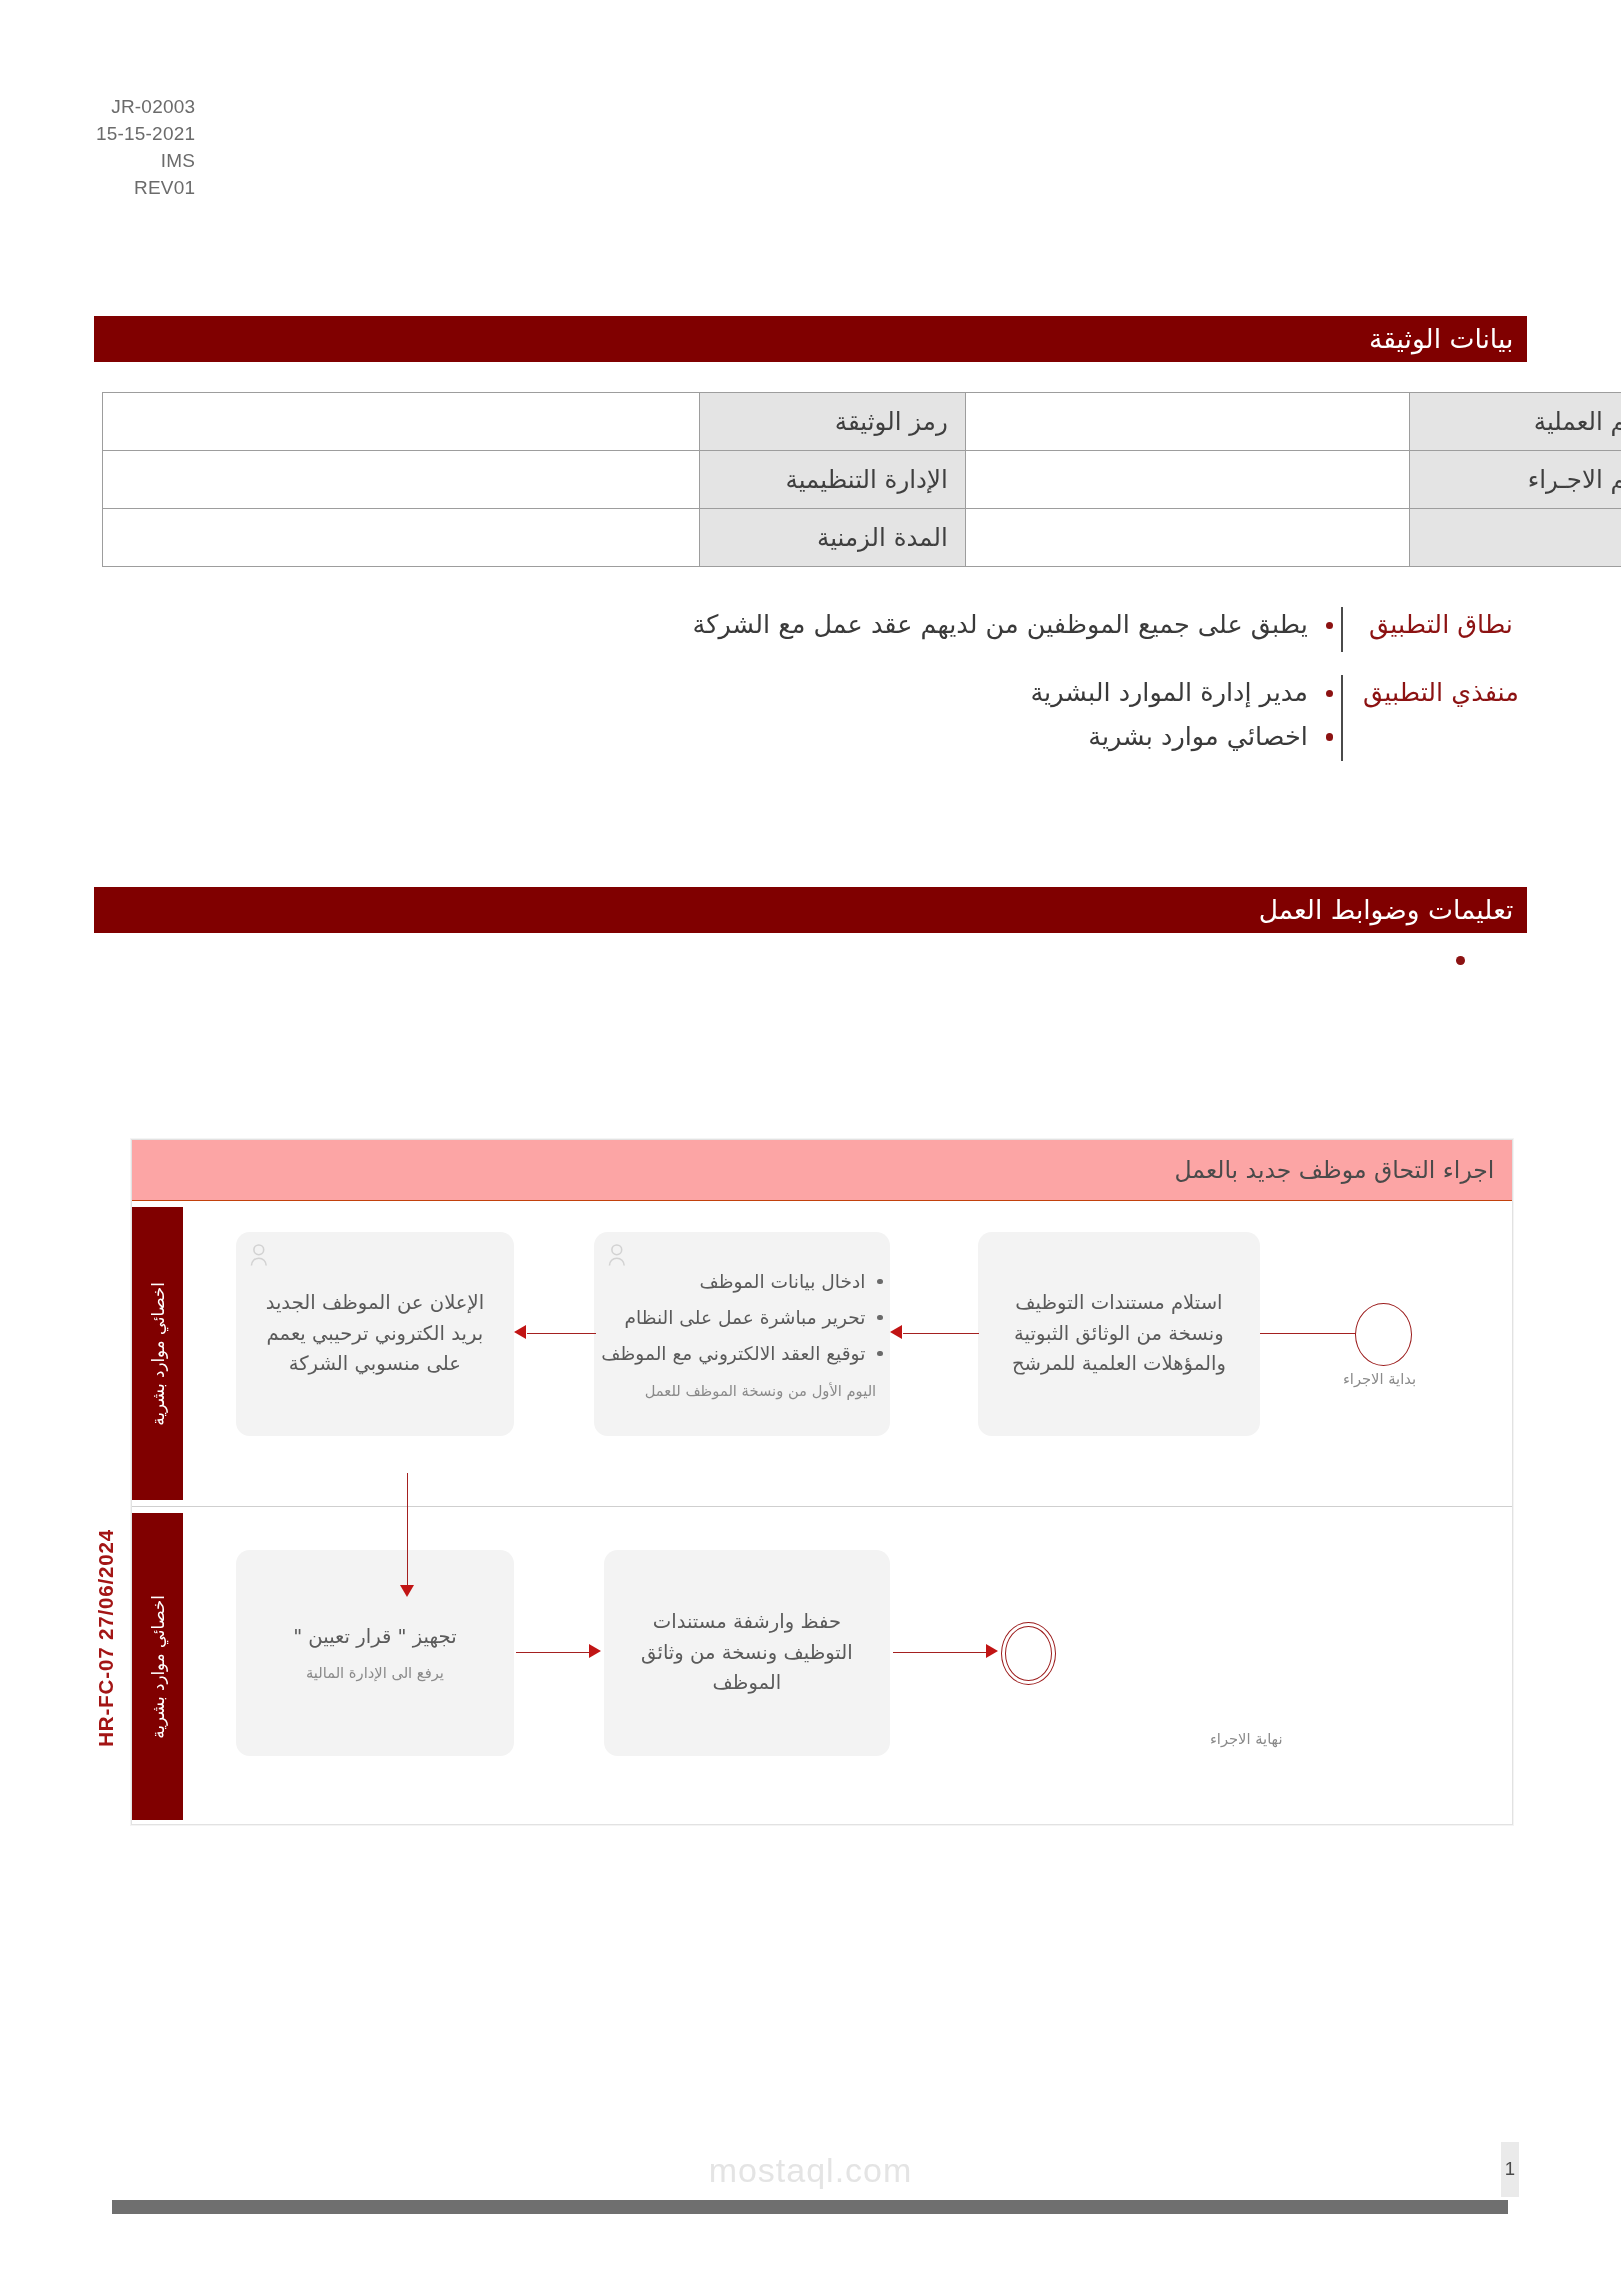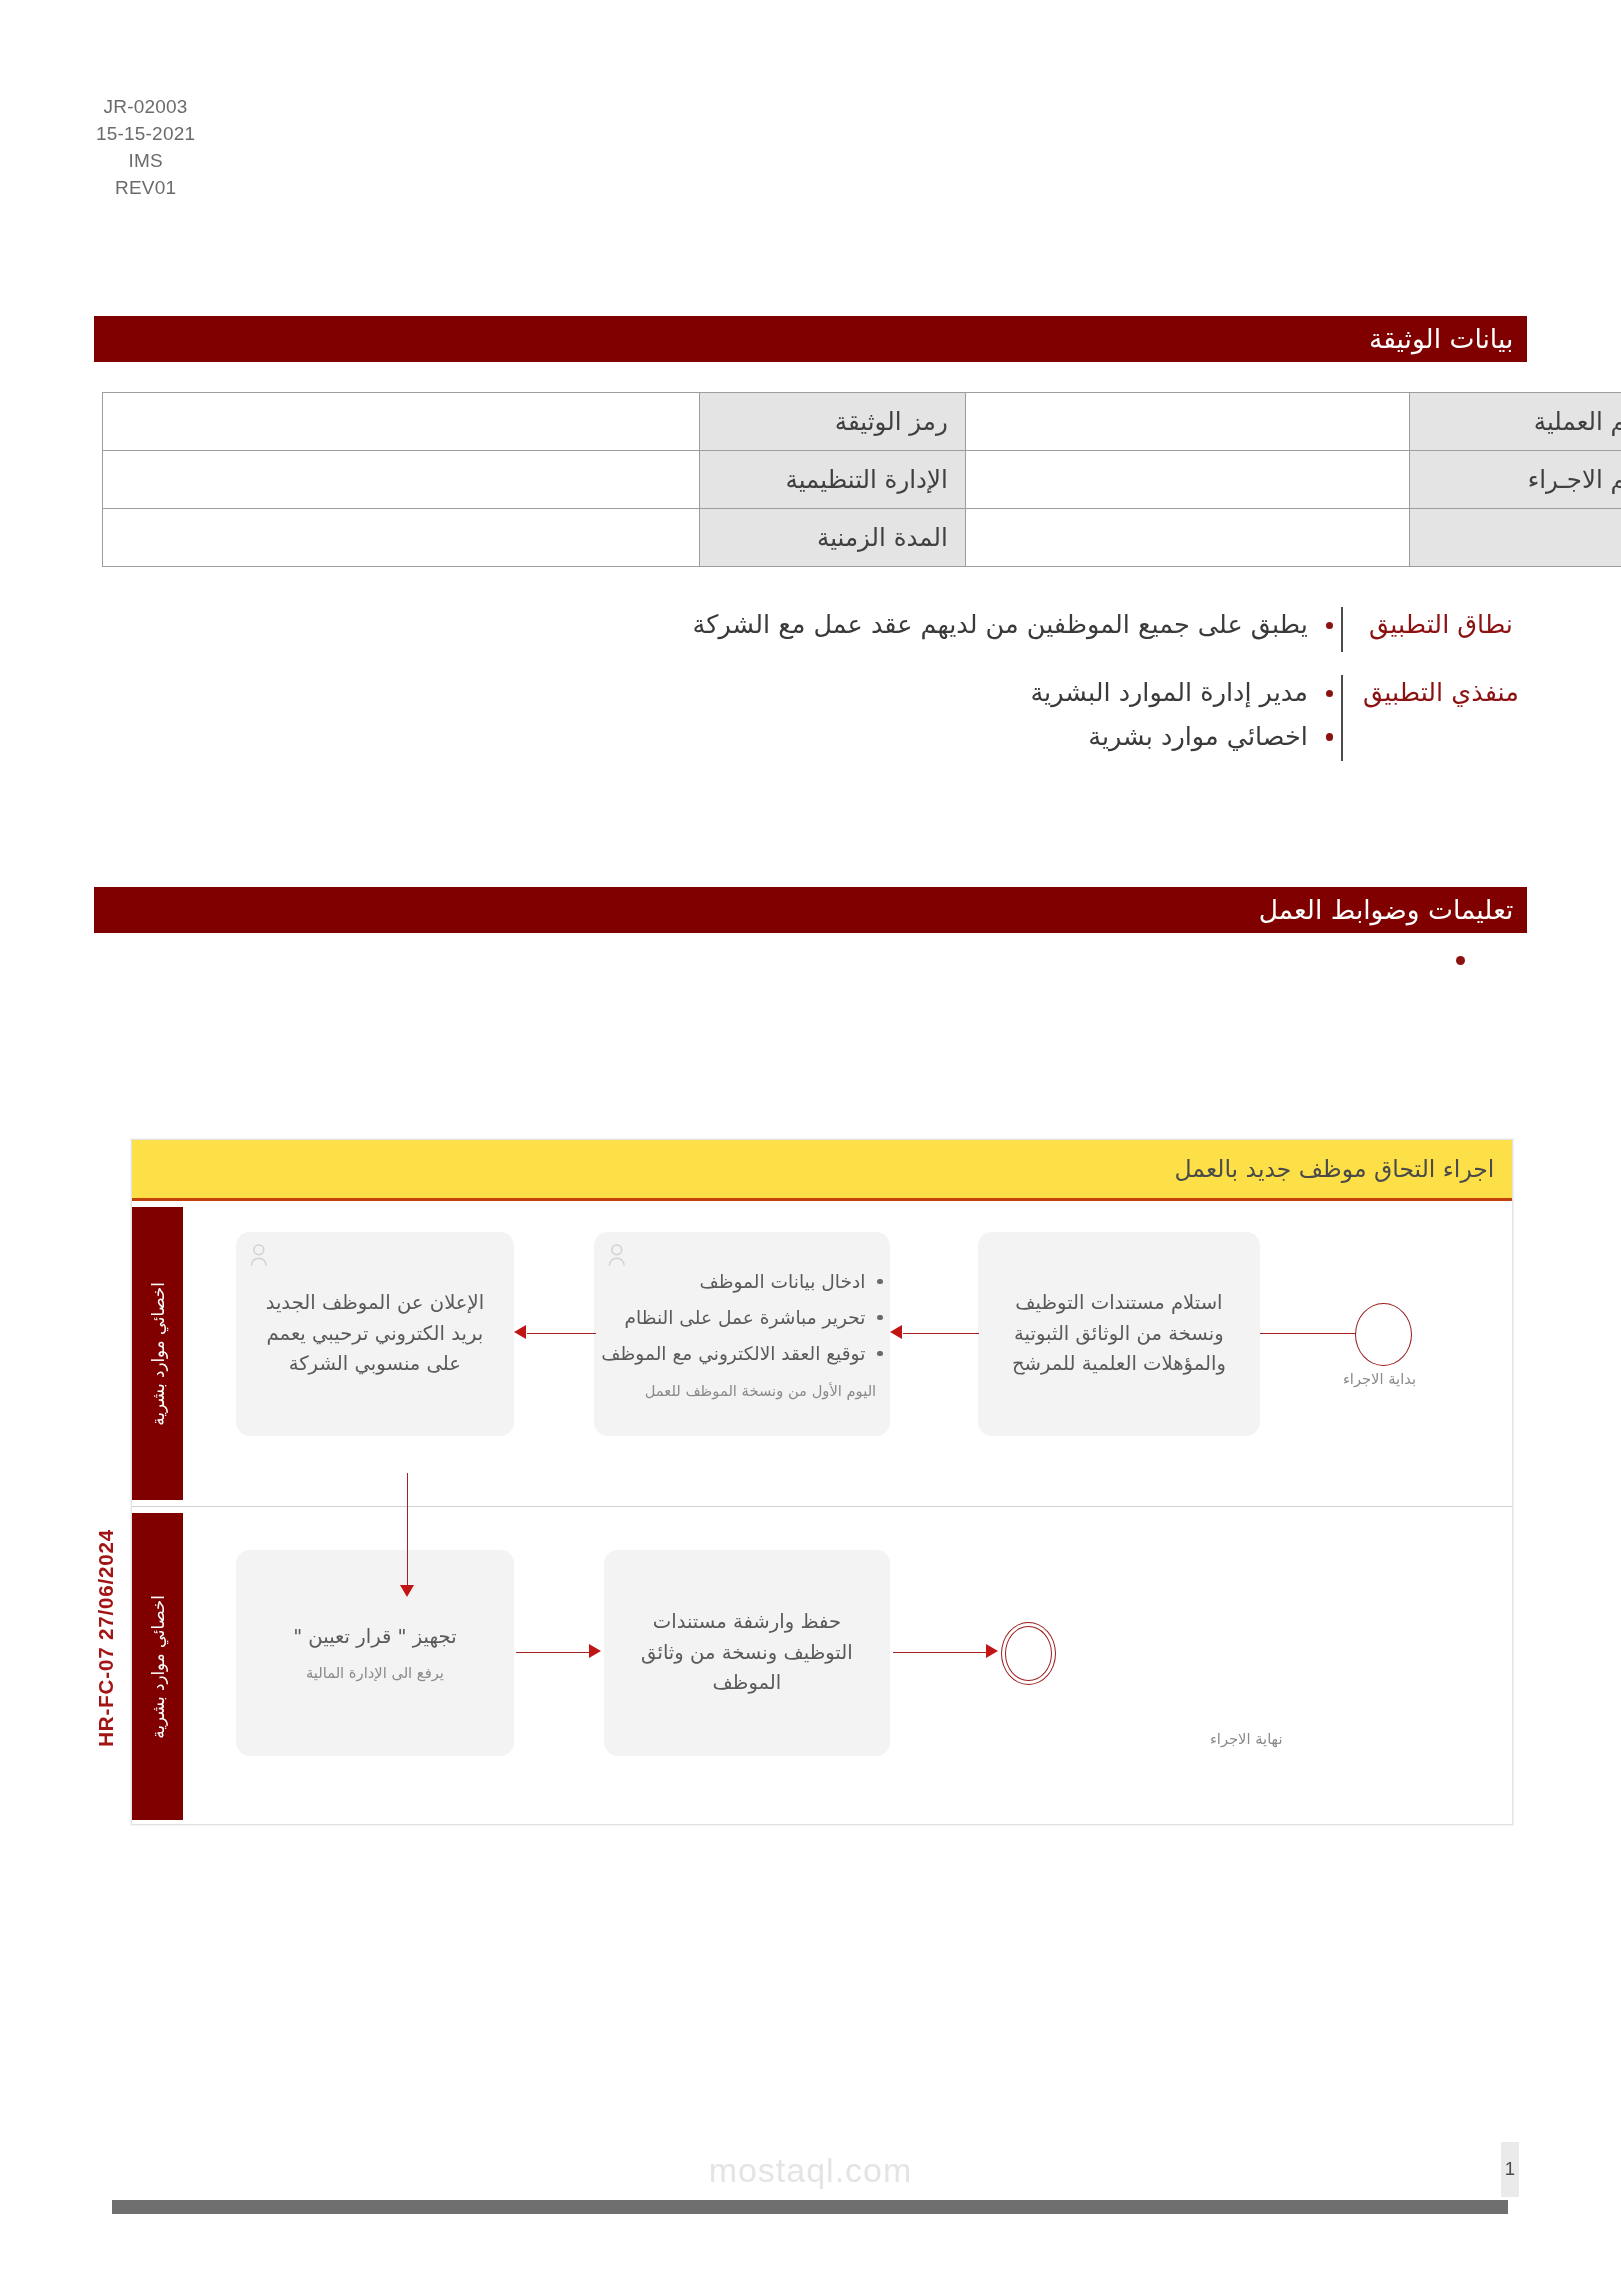--- a/index.html
+++ b/index.html
@@ -15,21 +15,21 @@
     color: #3a3a3a;
     overflow: hidden;
   }
 
   
   .doc-meta {
     position: absolute;
     top: 94px;
     left: 96px;
     direction: ltr;
-    text-align: center;
+    text-align: right;
     font-family: "Liberation Sans", sans-serif;
     font-size: 19px;
     line-height: 1.42;
     color: #6b6b6b;
     letter-spacing: 0.2px;
   }
   .doc-meta div { white-space: nowrap; }
 
   
   .banner {
@@ -161,22 +161,22 @@
     left: 131px;
     width: 1382px;
     height: 686px;
     background: #ffffff;
     border: 1px solid #e2e2e2;
     box-shadow: 0 0 0 1px #f4f4f4;
     box-sizing: border-box;
   }
   .flow-header {
     height: 61px;
-    background: #fde047;
-    border-bottom: 3px solid #c2410c;
+    background: #fca5a5;
+    border-bottom: 1px solid #c2410c;
     display: flex;
     align-items: center;
     justify-content: flex-start;
     padding-right: 17.6px;
     box-sizing: border-box;
   }
   .flow-header-title {
     font-size: 23.5px;
     color: #4a4a4a;
     white-space: nowrap;

